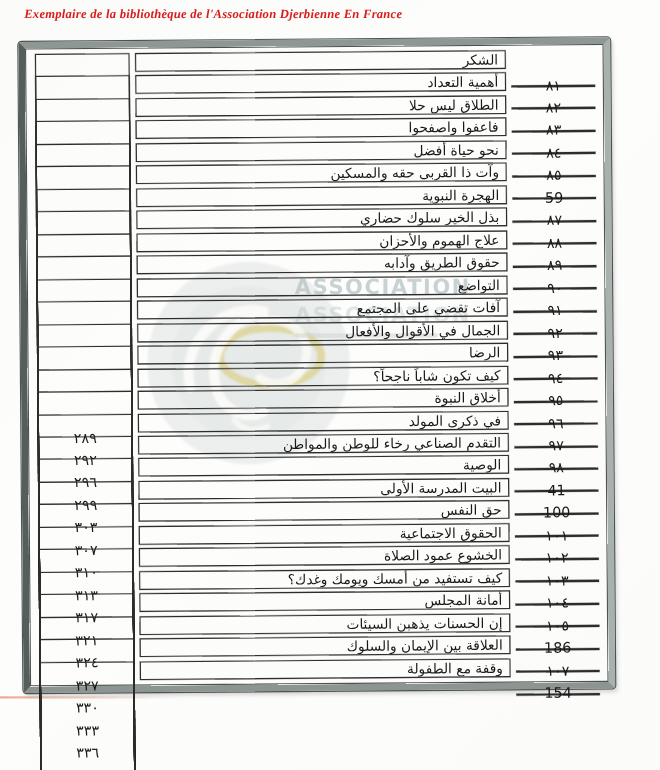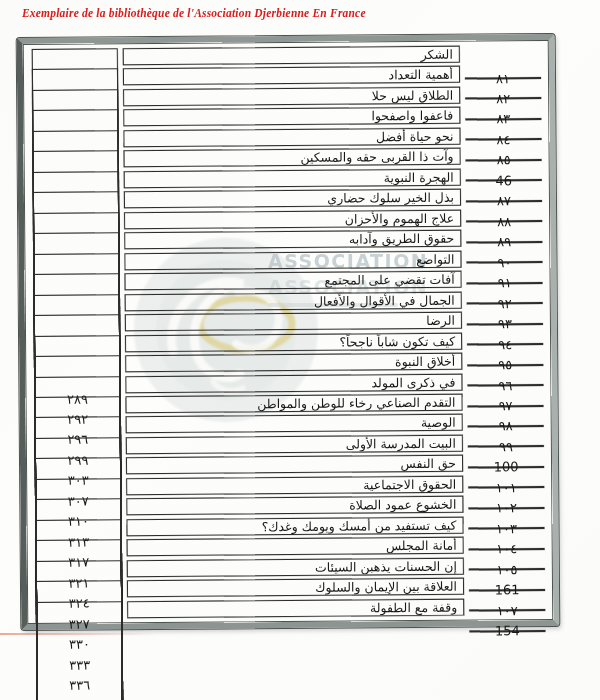--- a/index.html
+++ b/index.html
@@ -106,21 +106,21 @@
 
   <div class="row">
     <div class="cell page">٣٠٣</div>
     <div class="cell title">نحو حياة أفضل</div>
     <div class="cell no">٨٥</div>
   </div>
 
   <div class="row">
     <div class="cell page">٣٠٧</div>
     <div class="cell title">وآت ذا القربى حقه والمسكين</div>
-    <div class="cell no">46</div>
+    <div class="cell no">59</div>
   </div>
 
   <div class="row">
     <div class="cell page">٣١٠</div>
     <div class="cell title">الهجرة النبوية</div>
     <div class="cell no">٨٧</div>
   </div>
 
   <div class="row">
     <div class="cell page">٣١٣</div>
@@ -184,21 +184,21 @@
 
   <div class="row">
     <div class="cell page">٣٤٧</div>
     <div class="cell title">التقدم الصناعي رخاء للوطن والمواطن</div>
     <div class="cell no">٩٨</div>
   </div>
 
   <div class="row">
     <div class="cell page">٣٥١</div>
     <div class="cell title">الوصية</div>
-    <div class="cell no">٩٩</div>
+    <div class="cell no">41</div>
   </div>
 
   <div class="row">
     <div class="cell page">٣٥٤</div>
     <div class="cell title">البيت المدرسة الأولى</div>
     <div class="cell no">100</div>
   </div>
 
   <div class="row">
     <div class="cell page">٣٥٧</div>
@@ -226,21 +226,21 @@
 
   <div class="row">
     <div class="cell page">٣٧٢</div>
     <div class="cell title">أمانة المجلس</div>
     <div class="cell no">١٠٥</div>
   </div>
 
   <div class="row">
     <div class="cell page">٣٧٥</div>
     <div class="cell title">إن الحسنات يذهبن السيئات</div>
-    <div class="cell no">161</div>
+    <div class="cell no">186</div>
   </div>
 
   <div class="row">
     <div class="cell page">٣٧٩</div>
     <div class="cell title">العلاقة بين الإيمان والسلوك</div>
     <div class="cell no">١٠٧</div>
   </div>
 
   <div class="row">
     <div class="cell page">٣٨٣</div>

